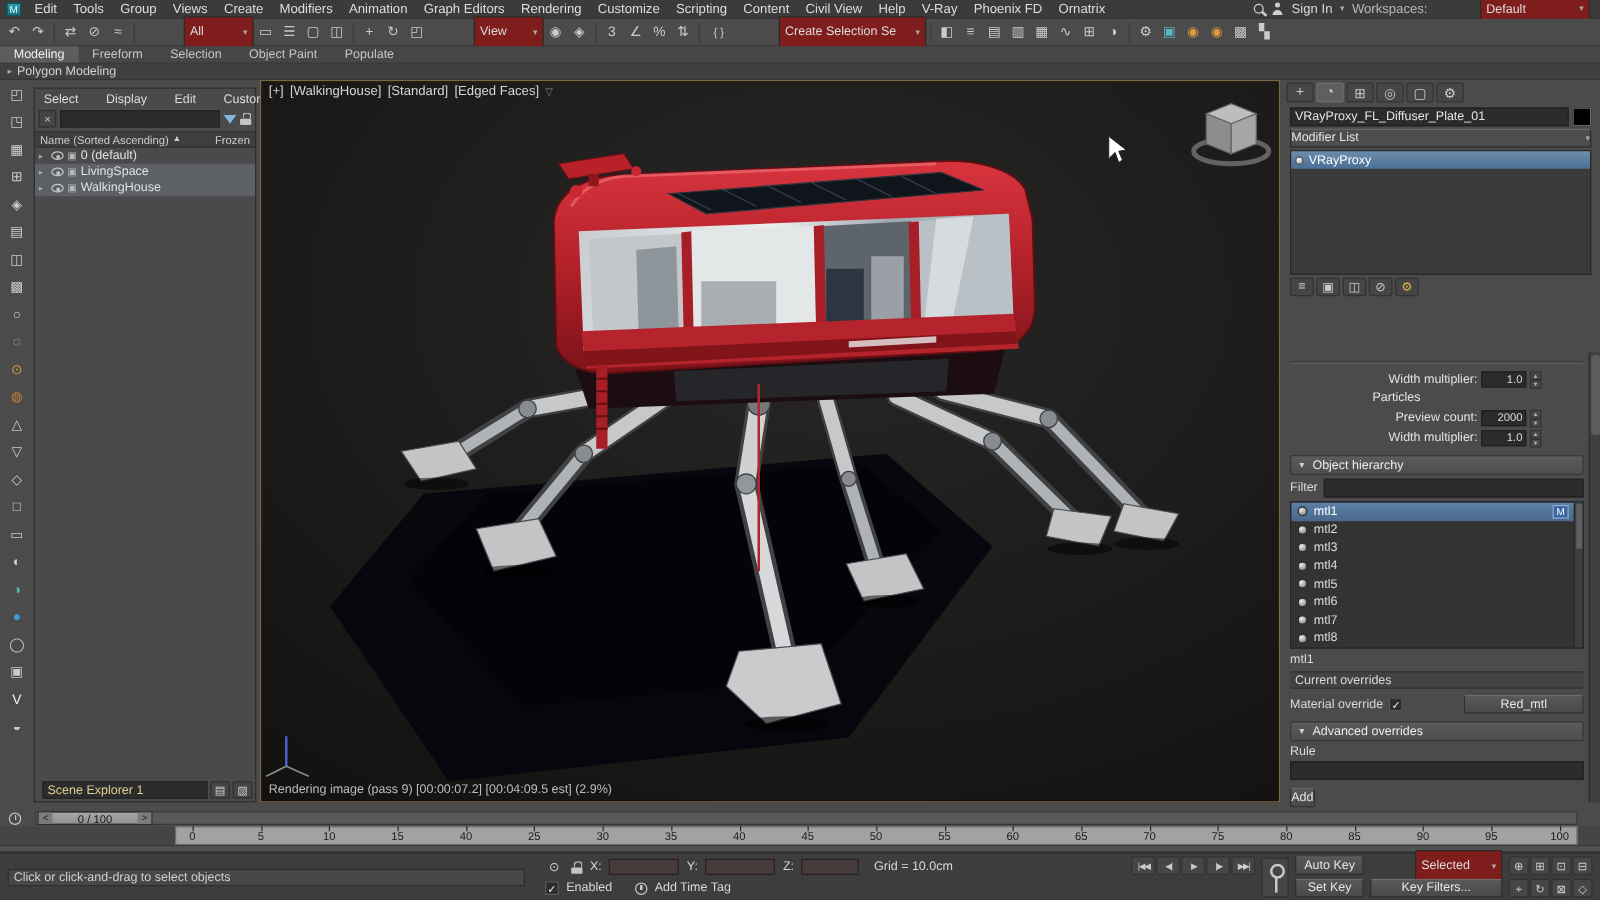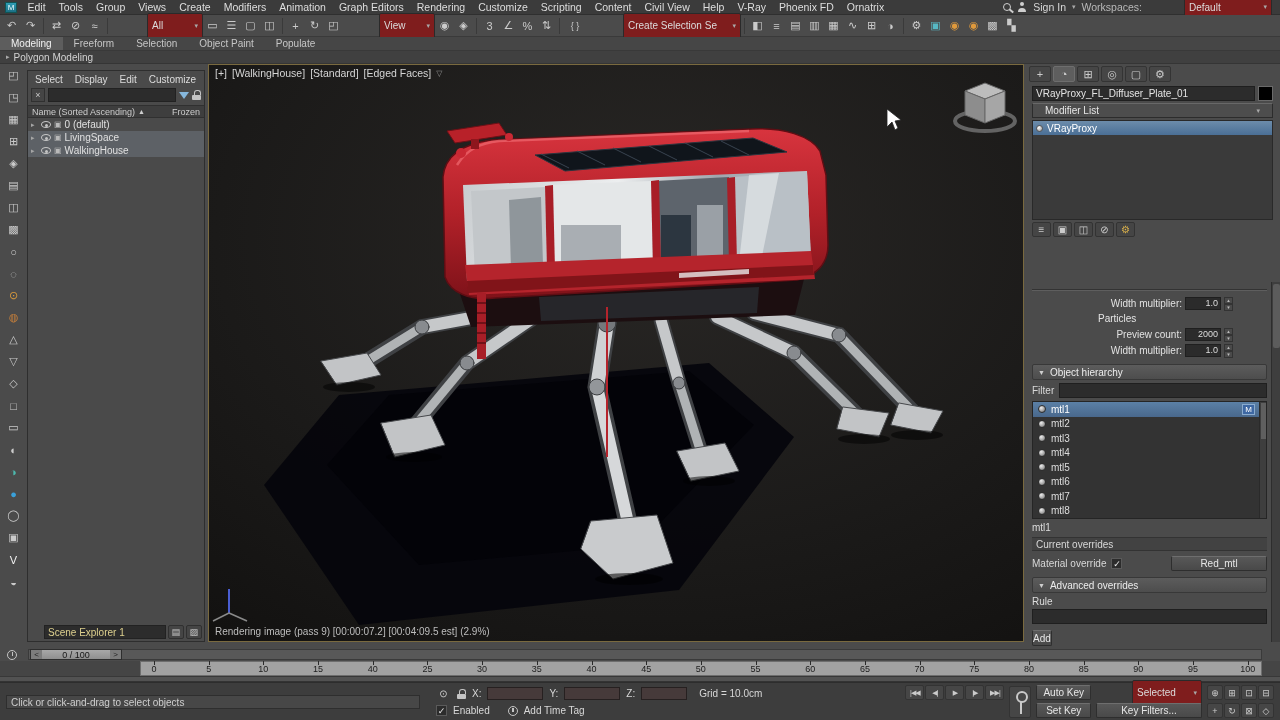--- a/index.html
+++ b/index.html
@@ -32,54 +32,54 @@
   .rtab { padding:0 11px; font-size:10px; color:#c6c6c6; display:flex; align-items:center; }
   .rtab.sel { background:#5d5d5d; color:#f2f2f2; }
   #ribbon-group { position:absolute; left:0; top:51px; width:1280px; height:13px; background:#404040; display:flex; align-items:center; font-size:10px; color:#d2d2d2; padding-left:6px; gap:4px; border-bottom:1px solid #353535; }
 
   
   #left-strip { position:absolute; left:0; top:64px; width:27px; height:584px; display:flex; flex-direction:column; align-items:center; padding-top:2px; }
   #left-strip .icon { width:20px; height:19px; margin-bottom:3px; font-size:11px; }
 
   
   #explorer { position:absolute; left:27px; top:70px; width:178px; height:572px; background:#4a4a4a; border:1px solid #2e2e2e; }
-  #explorer-menus { display:flex; gap:12px; font-size:10px; color:#dcdcdc; padding:3px 7px 2px; }
+  #explorer-menus { display:flex; gap:22px; font-size:10px; color:#dcdcdc; padding:3px 7px 2px; }
   #explorer-search { display:flex; align-items:center; gap:3px; padding:1px 3px 3px; }
   .xbtn { width:14px; height:14px; background:#454545; border:1px solid #303030; color:#c9c9c9; font-size:9px; display:flex; align-items:center; justify-content:center; }
   .xinput { flex:1; height:14px; background:#2c2c2c; border:1px solid #222; }
   .funnelic { width:0; height:0; border-left:5px solid transparent; border-right:5px solid transparent; border-top:7px solid #86b7dc; display:inline-block; }
   .lockic { width:9px; height:10px; position:relative; display:inline-block; }
   .lockic::before { content:""; position:absolute; top:0; left:2px; width:5px; height:4px; border:1.5px solid #c4c4c4; border-bottom:none; border-radius:3px 3px 0 0; }
   .lockic::after { content:""; position:absolute; bottom:0; left:0; width:9px; height:5px; background:#c4c4c4; border-radius:1px; }
   #explorer-header { height:13px; background:#3e3e3e; border-top:1px solid #303030; border-bottom:1px solid #303030; display:flex; align-items:center; font-size:9px; color:#cccccc; padding:0 4px; gap:3px; }
   #explorer-header .right { margin-left:auto; }
   .xrow { display:flex; align-items:center; height:13px; font-size:10px; color:#e0e0e0; padding-left:3px; gap:3px; }
   .xrow.sel { background:#5d6166; }
   .arr { color:#a5a5a5; font-size:7px; width:7px; }
   .eyeic { width:10px; height:7px; border:1px solid #c4c4c4; border-radius:50%; position:relative; display:inline-block; }
   .eyeic::after { content:""; position:absolute; left:3px; top:1.5px; width:3px; height:3px; background:#c4c4c4; border-radius:50%; }
   .objic { color:#b9b9b9; font-size:8px; }
-  #explorer-footer { position:absolute; left:16px; right:2px; bottom:2px; display:flex; align-items:flex-end; gap:2px; }
+  #explorer-footer { position:absolute; left:6px; right:2px; bottom:2px; display:flex; align-items:flex-end; gap:2px; }
   #explorer-footer .field { flex:1; height:14px; background:#2c2c2c; border:1px solid #222; color:#ddd08e; font-size:10px; padding:0 3px; display:flex; align-items:center; }
   #explorer-footer .icon { width:16px; height:14px; background:#454545; border:1px solid #303030; font-size:9px; }
 
   
   #viewport { position:absolute; left:208px; top:64px; width:816px; height:578px; background:#151413; border:1px solid #7a6a3f; }
   #vp-labels { position:absolute; left:6px; top:2px; display:flex; gap:5px; font-size:10.5px; color:#d5d5d5; z-index:3; align-items:center; }
   #vp-status { position:absolute; left:6px; bottom:4px; font-size:10px; color:#bdbdbd; z-index:3; }
 
   
   #cpanel { position:absolute; left:1025px; top:64px; width:255px; height:578px; background:#4b4b4b; font-size:10px; }
   #cp-tabs { display:flex; gap:2px; padding:2px 4px; }
   #cp-tabs .icon { width:22px; height:16px; background:#464646; border:1px solid #343434; }
   #cp-tabs .icon.sel { background:#5e5e5e; border-color:#6e6e6e; }
   .cp-row { display:flex; align-items:center; gap:3px; margin:2px 7px; }
   .cp-input { flex:1; height:15px; background:#2c2c2c; border:1px solid #1f1f1f; color:#e4e4e4; font-size:10px; padding:0 3px; display:flex; align-items:center; overflow:hidden; white-space:nowrap; }
   .swatch { width:15px; height:15px; background:#000; border:1px solid #6a6a6a; }
-  .mod-dd { flex:1; height:15px; background:#4d4d4d; border:1px solid #2c2c2c; border-top-color:#686868; display:flex; align-items:center; justify-content:space-between; padding:0 12px; color:#e6e6e6; }
+  .mod-dd { flex:1; height:15px; background:#4d4d4d; border:1px solid #2c2c2c; border-top-color:#686868; display:flex; align-items:center; justify-content:space-between; padding:0 0; color:#e6e6e6; }
   #stackbox { margin:2px 7px; height:100px; background:#3a3a3a; border:1px solid #292929; }
   .stack-item { height:14px; display:flex; align-items:center; gap:4px; padding:0 3px; color:#e0e0e0; }
   .stack-item.sel { background:linear-gradient(#6c8cab,#4a6f96); color:#fff; }
   .bulb { width:7px; height:7px; border-radius:50%; background:radial-gradient(circle at 35% 30%,#fff,#bdbdbd 60%,#8a8a8a); border:1px solid #555; }
   #stack-tools { display:flex; gap:2px; margin:2px 7px; }
   #stack-tools .icon { width:19px; height:15px; background:#454545; border:1px solid #333; font-size:10px; }
   #cp-scroll { position:absolute; left:0; right:9px; top:218px; bottom:0; padding:4px 4px 4px 7px; }
   #cp-sb { position:absolute; right:0; top:218px; bottom:0; width:9px; background:#3e3e3e; border-left:1px solid #2d2d2d; }
   #cp-sb i { display:block; width:7px; height:64px; background:#5c5c5c; margin:2px auto 0; border-radius:2px; }
   .hr { height:2px; border-top:1px solid #333; border-bottom:1px solid #5e5e5e; margin:3px 0 4px; }

